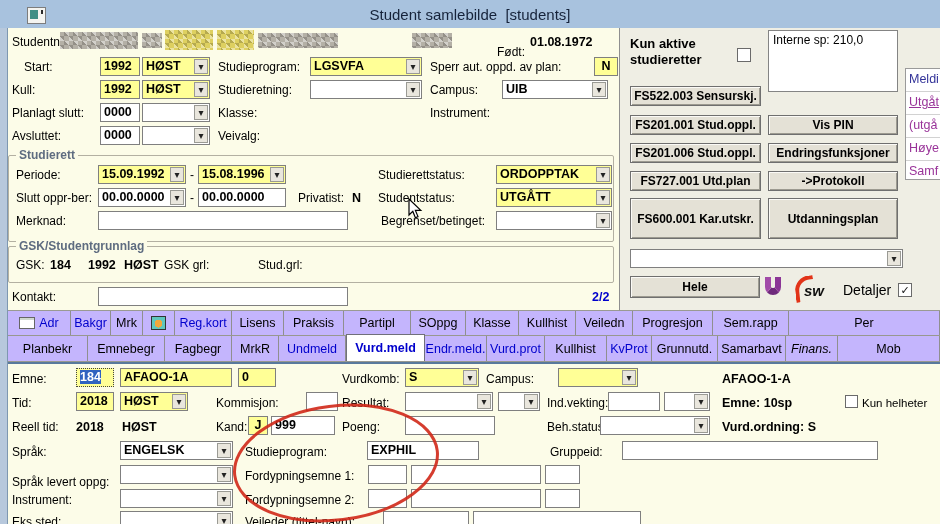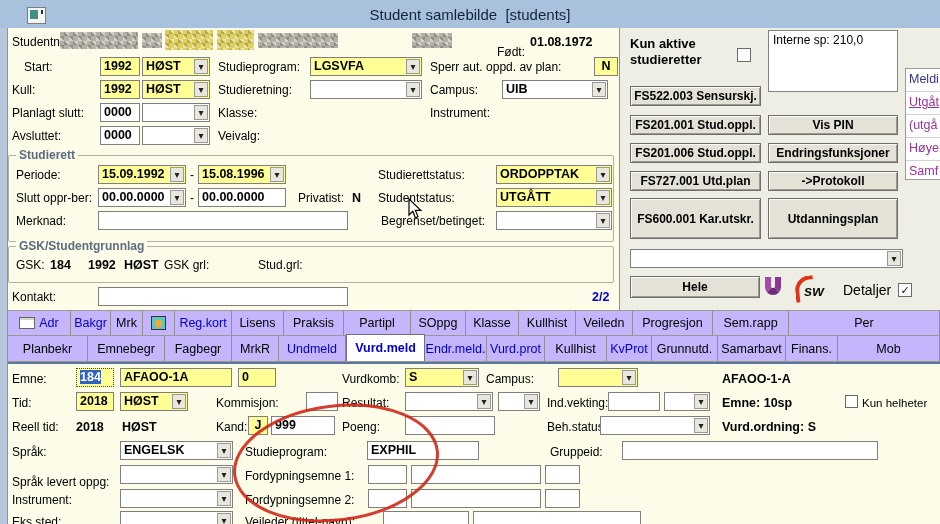--- a/index.html
+++ b/index.html
@@ -218,21 +218,21 @@
     <div class="tab" style="width:67px;">Fagbegr</div>
     <div class="tab" style="width:47px;">MrkR</div>
     <div class="tab link" style="width:67px;">Undmeld</div>
     <div class="tab active" style="width:79px;">Vurd.meld</div>
     <div class="tab link" style="width:62px;">Endr.meld.</div>
     <div class="tab link" style="width:58px;">Vurd.prot</div>
     <div class="tab" style="width:62px;">Kullhist</div>
     <div class="tab link" style="width:45px;">KvProt</div>
     <div class="tab" style="width:66px;">Grunnutd.</div>
     <div class="tab" style="width:68px;">Samarbavt</div>
-    <div class="tab" style="width:52px;">Finans.</div>
+    <div class="tab" style="width:52px;font-style:italic;">Finans.</div>
     <div class="tab" style="flex:1;">Mob</div>
   </div>
 
   <div class="lower"></div>
 
   <span class="lbl" style="left:12px;top:372px;">Emne:</span>
   <div class="fld yel focusfld" style="left:76px;top:368px;width:38px;"><span class="sel">184</span></div>
   <div class="fld yel" style="left:120px;top:368px;width:112px;">AFAOO-1A</div>
   <div class="fld yel" style="left:238px;top:368px;width:38px;">0</div>
   <span class="lbl" style="left:342px;top:372px;">Vurdkomb:</span>

